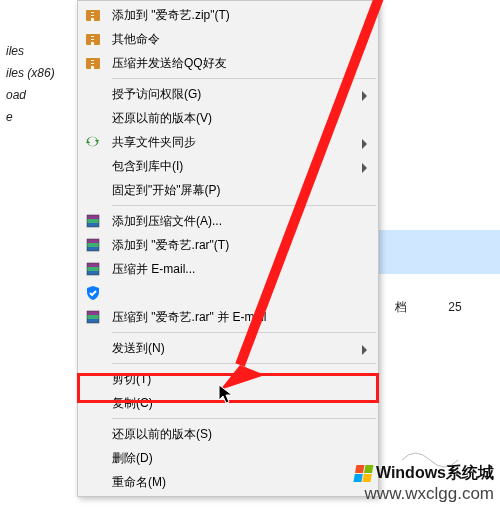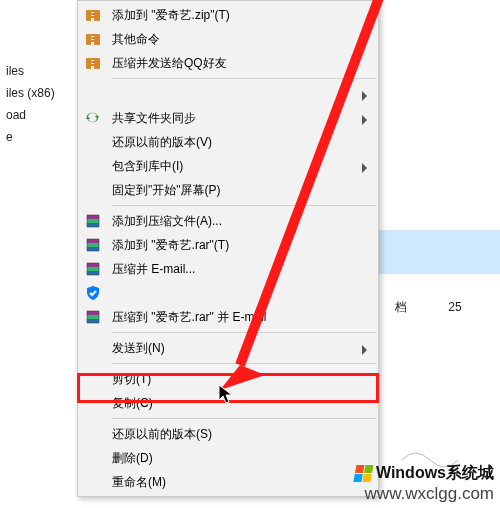--- a/index.html
+++ b/index.html
@@ -13,21 +13,22 @@
     position: relative;
     overflow: hidden;
     color: #000;
   }
   .sidebar {
     position: absolute;
     left: 0; top: 0;
     width: 77px;
     height: 508px;
     background: #fff;
-    padding-top: 60px;
+    padding-top: 40px;
+    font-style: italic;
   }
   .sidebar .item {
     padding: 4px 6px;
     white-space: nowrap;
     overflow: hidden;
     color: #222;
   }
   .bg-list {
     position: absolute;
     left: 77px;
@@ -169,31 +170,31 @@
           <path d="M2 1l5 5-5 5z" fill="#555"></path>
         </svg></span></div>
     <div class="menu-item"><span class="icon">
         <svg width="16" height="16" viewBox="0 0 16 16">
           <rect x="1" y="3" width="14" height="11" rx="1" fill="#d48a2a"></rect>
           <rect x="6" y="3" width="3" height="11" fill="#fff8e1"></rect>
           <path d="M6 3h3v2H6zM6 6h3v2H6zM6 9h3v2H6z" fill="#d48a2a"></path>
         </svg>
       </span><span>压缩并发送给QQ好友</span></div>
     <div class="sep"></div>
-    <div class="menu-item"><span class="arrow"><svg width="8" height="12" viewBox="0 0 8 12">
-          <path d="M2 1l5 5-5 5z" fill="#555"></path>
-        </svg></span></div>
+    <div class="menu-item"><span>授予访问权限(G)</span><span class="arrow"><svg width="8" height="12" viewBox="0 0 8 12">
+          <path d="M2 1l5 5-5 5z" fill="#555"></path>
+        </svg></span></div>
+    <div class="menu-item"><span>还原以前的版本(V)</span></div>
     <div class="menu-item"><span class="icon">
         <svg width="16" height="16" viewBox="0 0 16 16">
           <path d="M8 2a6 6 0 015.7 4H11l3 3 3-3h-2.1A8 8 0 000 8h2A6 6 0 018 2zM8 14a6 6 0 01-5.7-4H5L2 7l-3 3h2.1A8 8 0 0016 8h-2a6 6 0 01-6 6z" transform="scale(0.75) translate(2 2)" fill="#2f8f2f"></path>
         </svg>
       </span><span>共享文件夹同步</span><span class="arrow"><svg width="8" height="12" viewBox="0 0 8 12">
           <path d="M2 1l5 5-5 5z" fill="#555"></path>
         </svg></span></div>
-    <div class="menu-item"><span>还原以前的版本(V)</span></div>
     <div class="menu-item"><span>包含到库中(I)</span><span class="arrow"><svg width="8" height="12" viewBox="0 0 8 12">
           <path d="M2 1l5 5-5 5z" fill="#555"></path>
         </svg></span></div>
     <div class="menu-item"><span>固定到"开始"屏幕(P)</span></div>
     <div class="sep"></div>
     <div class="menu-item"><span class="icon">
         <svg width="16" height="16" viewBox="0 0 16 16">
           <rect x="2" y="2" width="12" height="4" fill="#8e3b8e"></rect>
           <rect x="2" y="6" width="12" height="4" fill="#3bb273"></rect>
           <rect x="2" y="10" width="12" height="4" fill="#2b6cb0"></rect>

